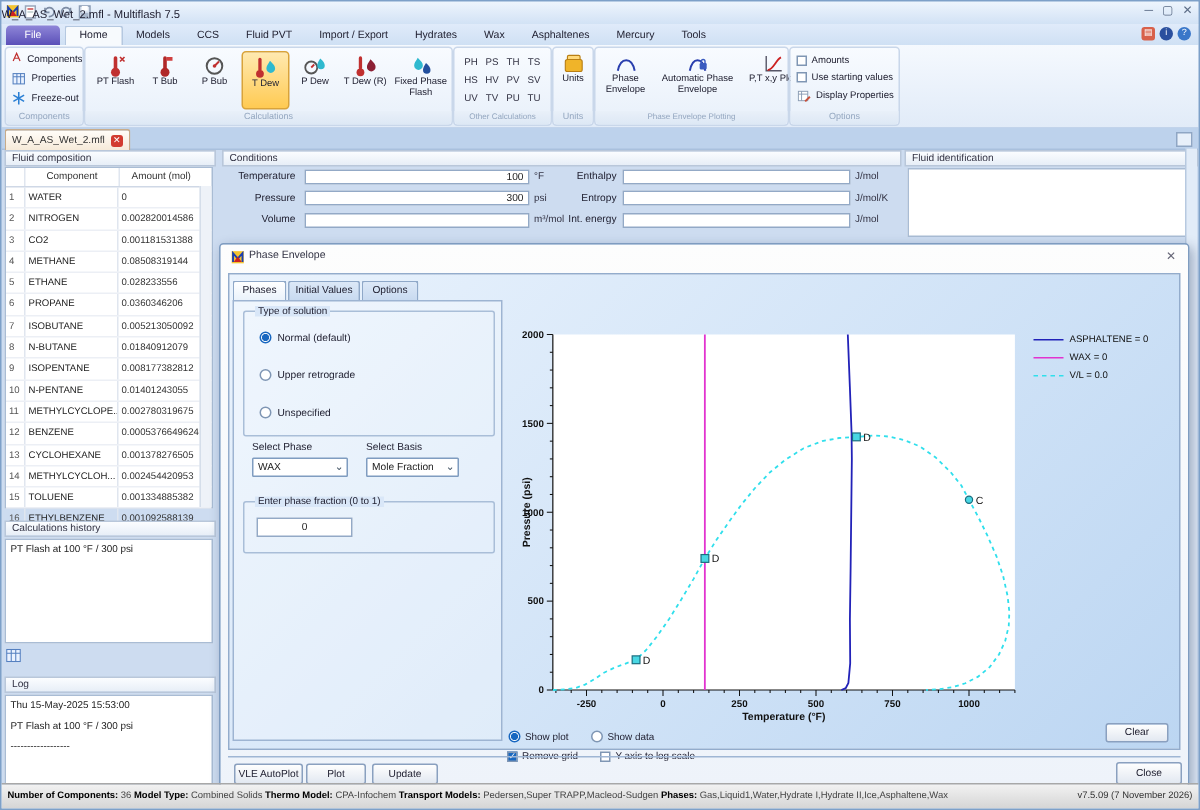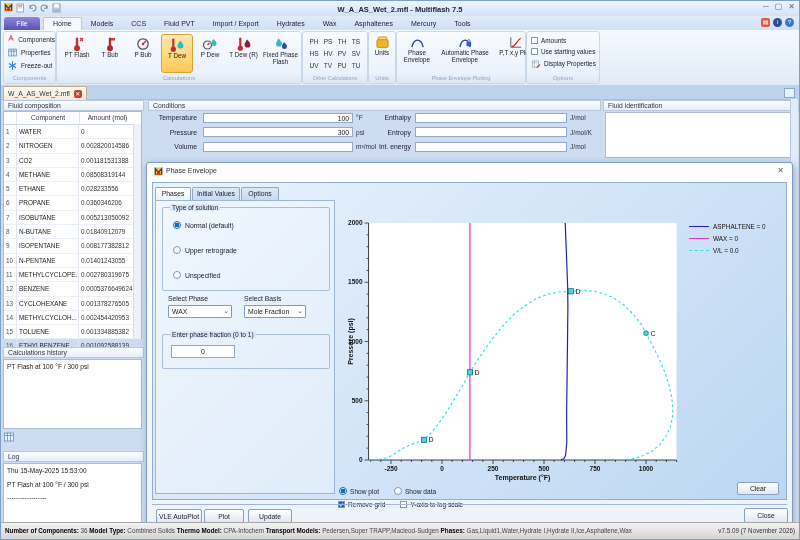--- a/index.html
+++ b/index.html
@@ -3,21 +3,21 @@
 <meta charset="utf-8">
 <style>
   html,body{margin:0;padding:0;background:#9fb4cf;}
   #app{position:relative;width:800px;height:540px;font-family:"Liberation Sans",sans-serif;
        font-size:7px;color:#222;background:#cddcf0;overflow:hidden;border:1px solid #7da0c8;box-sizing:border-box;}
   
   #titlebar{position:absolute;left:0;top:0;right:0;height:15px;background:linear-gradient(#eef5fd,#d2e2f5);
             border-bottom:1px solid #bcd0e8;}
   #qat{position:absolute;left:3px;top:2px;display:flex;gap:3px;align-items:center;}
   .qicon{width:9px;height:10px;display:inline-block;}
-  #win-title{position:absolute;left:0;right:0;top:4px;text-align:center;font-size:7.5px;color:#223;font-weight:bold;}
+  #win-title{position:absolute;left:0;right:0;top:4px;font-size:7.5px;color:#223;}
   #win-btns{position:absolute;right:4px;top:1px;display:flex;gap:6px;color:#5a6b85;font-size:8px;}
   #win-btns span{cursor:default;}
   
   #tabrow{position:absolute;left:0;top:15px;right:0;height:14px;background:linear-gradient(#e0ebfa,#cfe0f4);}
   #file-btn{position:absolute;left:3px;top:1px;width:36px;height:13px;border-radius:3px 3px 0 0;
             background:linear-gradient(#8f86d8,#5b50b8);color:#fff;text-align:center;line-height:13px;font-size:7px;}
   #ribbon-tabs{position:absolute;left:42px;top:1px;display:flex;height:13px;}
   .rtab{padding:0 9px;line-height:13px;color:#223;font-size:7px;}
   .rtab.active{background:#f7fafd;border:1px solid #b5c8e0;border-bottom:none;border-radius:2px 2px 0 0;line-height:11px;}
   #tabrow-icons{position:absolute;right:5px;top:2px;display:flex;gap:3px;}

